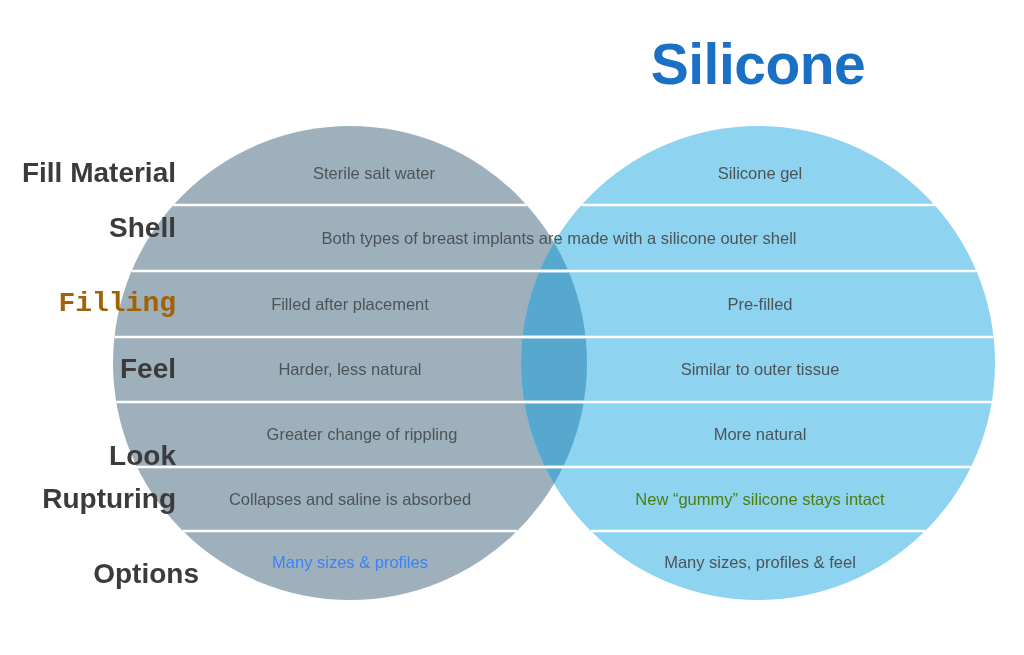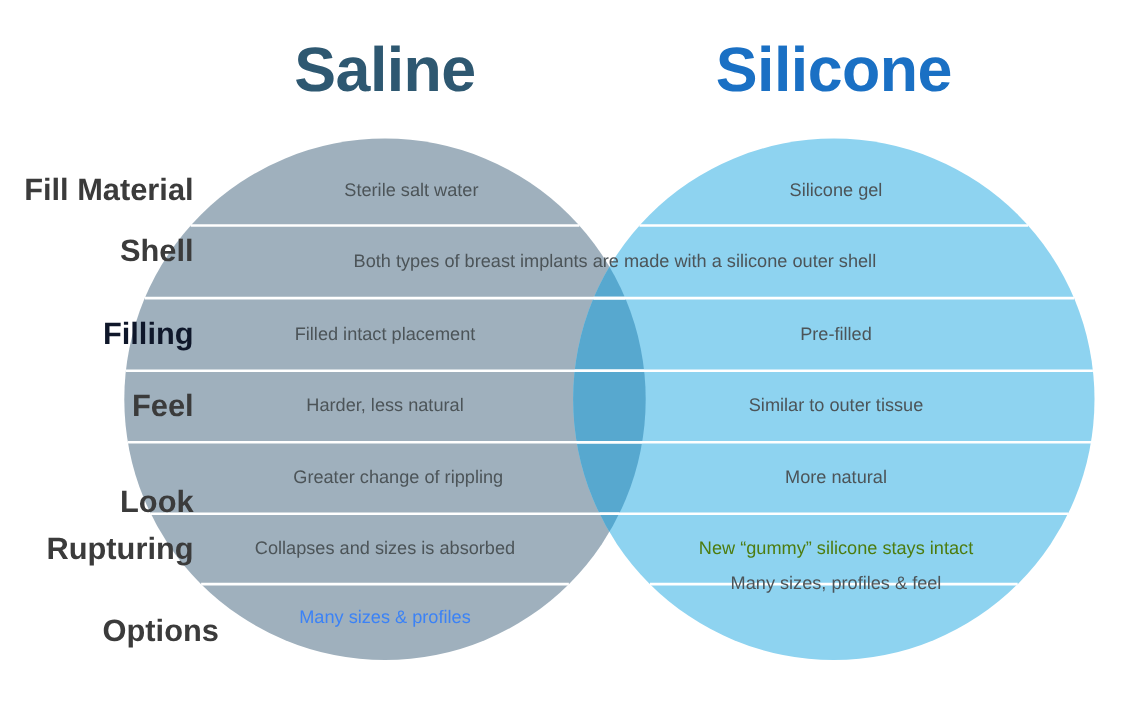--- a/index.html
+++ b/index.html
@@ -111,41 +111,40 @@
         <line x1="522.4304773532874" x2="993.5695226467126" y1="337" y2="337" stroke="#ffffff" stroke-width="2.4"></line>
         <line x1="116.23088313466212" x2="583.7691168653379" y1="402" y2="402" stroke="#ffffff" stroke-width="2.4"></line>
         <line x1="524.2308831346621" x2="991.7691168653379" y1="402" y2="402" stroke="#ffffff" stroke-width="2.4"></line>
         <line x1="137.03756199742642" x2="562.9624380025735" y1="467" y2="467" stroke="#ffffff" stroke-width="2.4"></line>
         <line x1="545.0375619974265" x2="970.9624380025735" y1="467" y2="467" stroke="#ffffff" stroke-width="2.4"></line>
         <line x1="182.83241941093962" x2="517.1675805890604" y1="531" y2="531" stroke="#ffffff" stroke-width="2.4"></line>
         <line x1="590.8324194109396" x2="925.1675805890604" y1="531" y2="531" stroke="#ffffff" stroke-width="2.4"></line>
       </g>
   </svg>
 
-  <div class="title" id="title-left" style="color: rgb(46, 88, 113);">Saline</div>
   <div class="title" id="title-right" style="color: rgb(26, 112, 196);">Silicone</div>
 
   <div id="labels-layer">
       <div class="row-label" style="top: 173px; color: rgb(59, 59, 59);">Fill Material</div>
       <div class="row-label" style="top: 228px; color: rgb(59, 59, 59);">Shell</div>
-      <div class="row-label" style="top: 304px; color: #0f172a;">Filling</div>
+      <div class="row-label" style="top: 304px; color: #a16207; font-family: Liberation Mono, monospace;">Filling</div>
       <div class="row-label" style="top: 369px; color: rgb(59, 59, 59);">Feel</div>
       <div class="row-label" style="top: 456px; color: rgb(59, 59, 59);">Look</div>
       <div class="row-label" style="top: 499px; color: rgb(59, 59, 59);">Rupturing</div>
       <div class="row-label" style="top: 574px; color: rgb(59, 59, 59); padding-left: 23px;">Options</div>
     </div>
   <div id="cells-layer">
       <div class="cell cell-left" style="top: 173px; color: rgb(76, 84, 88); padding-left: 24px;">Sterile salt water</div>
       <div class="cell cell-right" style="top: 173px; color: rgb(76, 84, 88);">Silicone gel</div>
       <div class="cell cell-span" style="top: 238px; color: rgb(76, 84, 88);">Both types of breast implants are made with a silicone outer shell</div>
-      <div class="cell cell-left" style="top: 304px; color: rgb(76, 84, 88);">Filled intact placement</div>
+      <div class="cell cell-left" style="top: 304px; color: rgb(76, 84, 88);">Filled after placement</div>
       <div class="cell cell-right" style="top: 304px; color: rgb(76, 84, 88);">Pre-filled</div>
       <div class="cell cell-left" style="top: 369px; color: rgb(76, 84, 88);">Harder, less natural</div>
       <div class="cell cell-right" style="top: 369px; color: rgb(76, 84, 88);">Similar to outer tissue</div>
       <div class="cell cell-left" style="top: 434px; color: rgb(76, 84, 88); padding-left: 12px;">Greater change of rippling</div>
       <div class="cell cell-right" style="top: 434px; color: rgb(76, 84, 88);">More natural</div>
-      <div class="cell cell-left" style="top: 499px; color: rgb(76, 84, 88);">Collapses and sizes is absorbed</div>
+      <div class="cell cell-left" style="top: 499px; color: rgb(76, 84, 88);">Collapses and saline is absorbed</div>
       <div class="cell cell-right" style="top: 499px; color: #4d7c0f;">New “gummy” silicone stays intact</div>
       <div class="cell cell-left" style="top: 562px; color: #3b82f6;">Many sizes &amp; profiles</div>
-      <div class="cell cell-right" style="top: 531px; color: rgb(76, 84, 88);">Many sizes, profiles &amp; feel</div>
+      <div class="cell cell-right" style="top: 562px; color: rgb(76, 84, 88);">Many sizes, profiles &amp; feel</div>
     </div>
 
 </div>
 
 </body></html>

